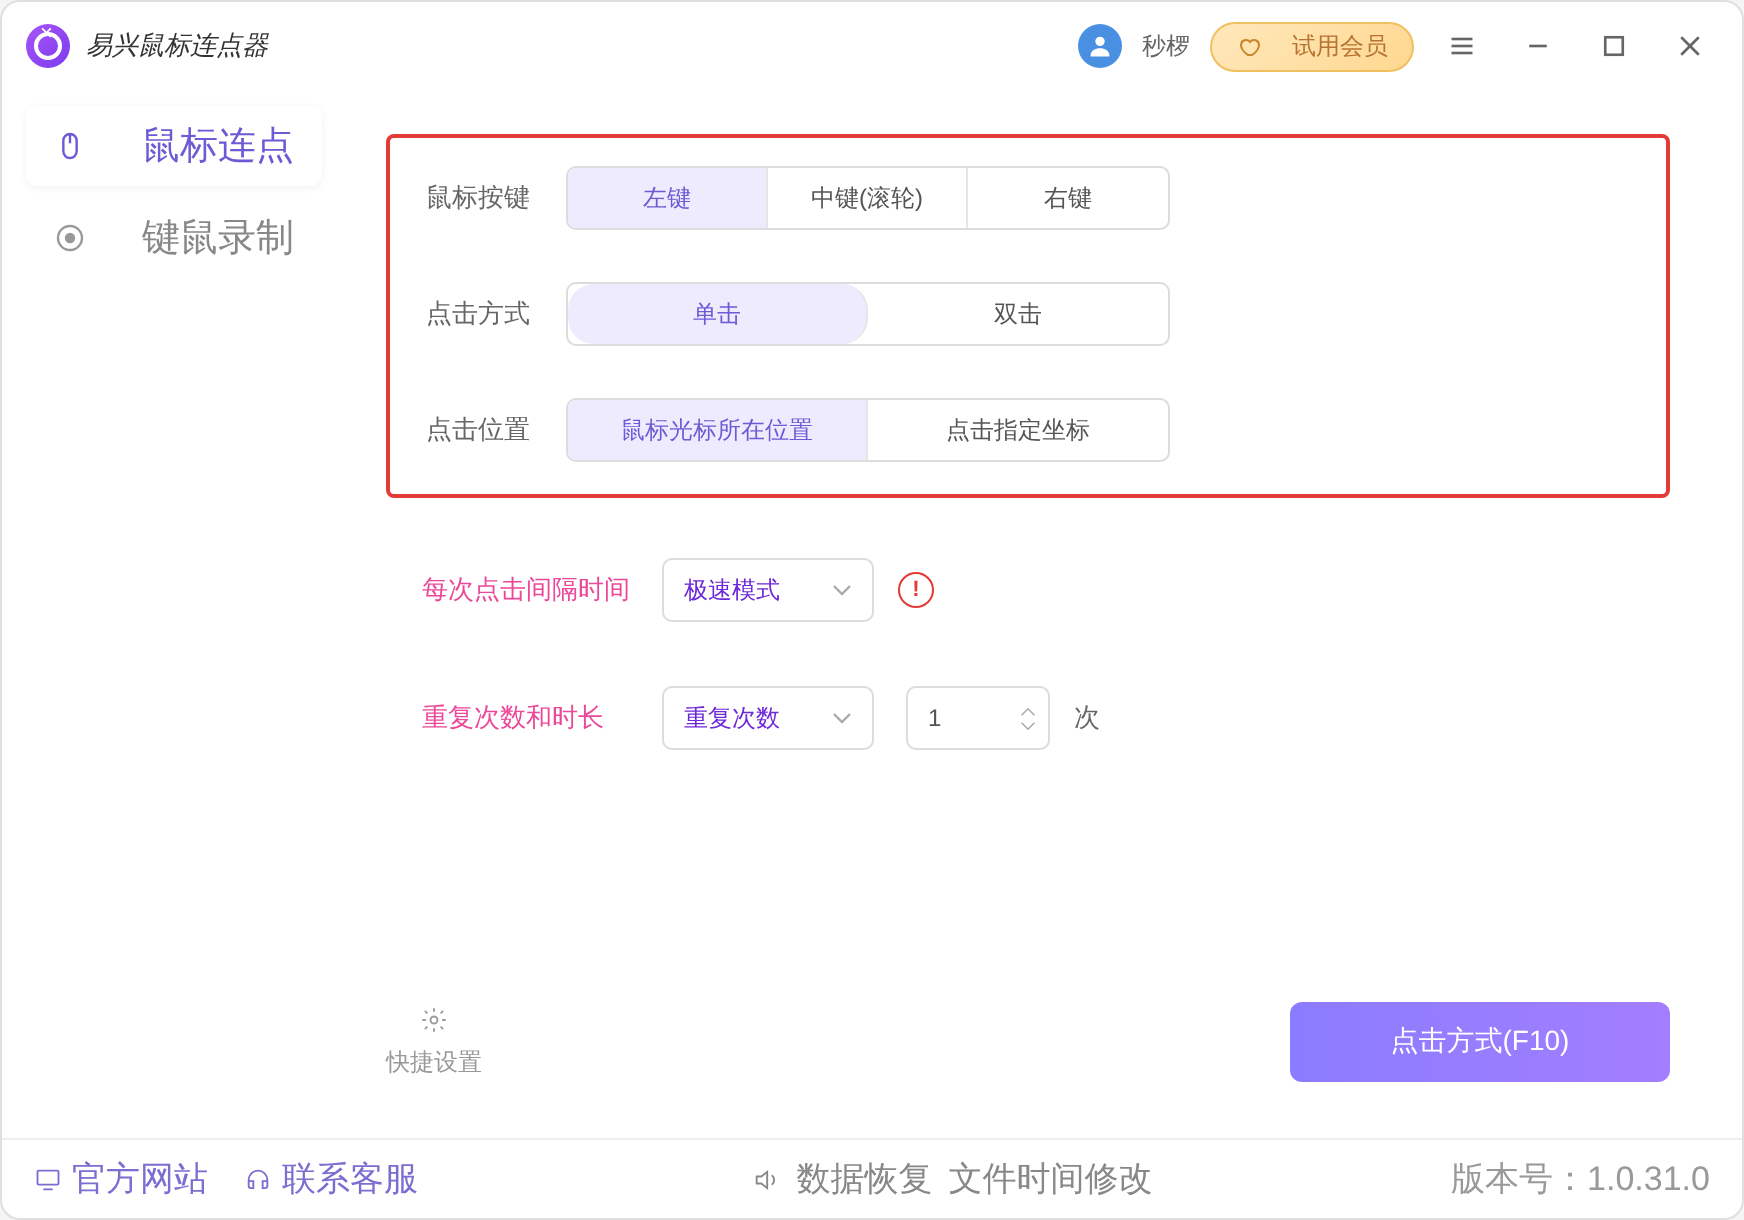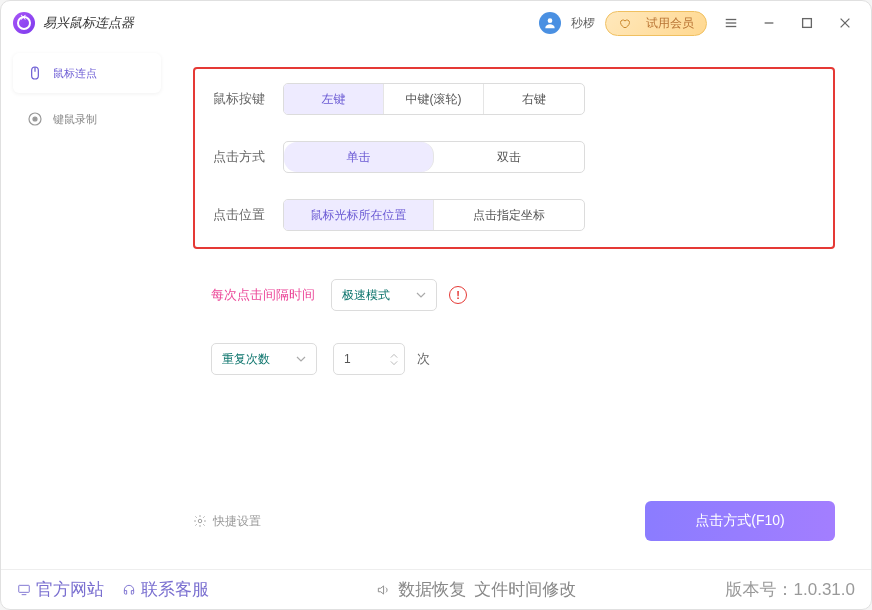--- a/index.html
+++ b/index.html
@@ -17,21 +17,21 @@
 .avatar svg { width: 14px; height: 14px; }
 .username { font-size: 12px; color: #666; }
 .trial-btn { padding: 3px 12px; border-radius: 14px; border: 1px solid #f0c060; background: linear-gradient(135deg,#ffe8bc,#ffd890); font-size: 12px; color: #b87333; display: flex; align-items: center; gap: 16px; cursor: pointer; }
 .trial-btn svg { width: 12px; height: 12px; }
 .win-ctrl { width: 28px; height: 28px; display: flex; align-items: center; justify-content: center; cursor: pointer; color: #666; }
 .win-ctrl svg { width: 14px; height: 14px; }
 
 
 .body { flex: 1; display: flex; padding: 0 10px 0 6px; }
 .sidebar { width: 160px; padding: 8px 6px; }
-.side-item { height: 40px; display: flex; align-items: center; gap: 10px; padding: 0 14px; border-radius: 6px; font-size: 11px; color: #555; cursor: pointer; margin-bottom: 6px; }
+.side-item { height: 40px; display: flex; align-items: center; gap: 28px; padding: 0 14px; border-radius: 6px; font-size: 19px; color: #555; cursor: pointer; margin-bottom: 6px; }
 .side-item.active { background: #fff; color: #6b5bd4; box-shadow: 0 1px 4px rgba(0,0,0,0.06); }
 .side-item svg { width: 16px; height: 16px; }
 .side-item.inactive { color: #888; }
 
 .content { flex: 1; background: #fff; border-radius: 8px; margin: 4px 0 10px 0; padding: 18px 26px; position: relative; display: flex; flex-direction: column; }
 .red-box { border: 2px solid #e53935; border-radius: 4px; padding: 14px 20px 16px 18px; }
 
 .form-row { display: flex; align-items: center; margin-bottom: 26px; }
 .form-row:last-child { margin-bottom: 0; }
 .form-label { width: 70px; font-size: 13px; color: #666; }
@@ -39,30 +39,30 @@
 .seg-opt { display: flex; align-items: center; justify-content: center; font-size: 12px; color: #555; cursor: pointer; border-right: 1px solid #e5e5e5; }
 .seg-opt:last-child { border-right: none; }
 .seg-opt.active { background: #eeebff; color: #6b5bd4; }
 .seg3 .seg-opt { width: 100px; }
 .seg2 .seg-opt { width: 150px; border-radius: 13px; }
 .seg2b .seg-opt { width: 150px; }
 
 .section2 { padding: 30px 18px 0 18px; }
 .row2 { display: flex; align-items: center; margin-bottom: 32px; }
 .label2 { width: 120px; font-size: 13px; color: #ec4899; }
-.select { border: 1px solid #dcdcdc; border-radius: 5px; height: 32px; width: 106px; display: flex; align-items: center; justify-content: space-between; padding: 0 10px; font-size: 12px; color: #0f766e; cursor: pointer; }
+.select { border: 1px solid #dcdcdc; border-radius: 5px; height: 32px; width: 106px; display: flex; align-items: center; justify-content: space-between; padding: 0 10px; font-size: 12px; color: #6d28d9; cursor: pointer; }
 .select svg { width: 10px; height: 10px; color: #aaa; }
 .warn-icon { width: 18px; height: 18px; border: 1.5px solid #e53935; border-radius: 50%; color: #e53935; display: flex; align-items: center; justify-content: center; font-size: 11px; font-weight: bold; margin-left: 12px; }
 .stepper { border: 1px solid #dcdcdc; border-radius: 5px; height: 32px; width: 72px; display: flex; align-items: center; padding: 0 6px 0 10px; font-size: 12px; color: #555; margin-left: 16px; position: relative; }
 .stepper-arrows { margin-left: auto; display: flex; flex-direction: column; gap: 1px; }
 .stepper-arrows svg { width: 8px; height: 6px; color: #aaa; cursor: pointer; }
 .unit { font-size: 13px; color: #666; margin-left: 12px; }
 
 .bottom-row { margin-top: auto; display: flex; align-items: center; }
-.quick { display: flex; align-items: center; gap: 6px; font-size: 12px; color: #999; cursor: pointer; }
+.quick { display: flex; align-items: center; gap: 6px; font-size: 12px; color: #999; cursor: pointer; flex-direction: column; }
 .quick svg { width: 14px; height: 14px; }
 .start-btn { margin-left: auto; background: linear-gradient(90deg, #8b7cff, #a37eff); color: #fff; font-size: 14px; border: none; border-radius: 6px; height: 40px; width: 190px; cursor: pointer; }
 
 
 .footer { height: 40px; border-top: 1px solid #eee; display: flex; align-items: center; padding: 0 16px; font-size: 17px; color: #888; }
 .footer-link { display: flex; align-items: center; gap: 5px; margin-right: 18px; cursor: pointer; color: #7a6fd0; }
 .footer-link svg { width: 14px; height: 14px; }
 .footer-center { margin: 0 auto; display: flex; align-items: center; gap: 8px; color: #888; }
 .footer-center svg { width: 14px; height: 14px; }
 .version { color: #999; }
@@ -168,20 +168,21 @@
           <div class="label2">每次点击间隔时间</div>
           <div class="select">
             <span>极速模式</span>
             <svg viewBox="0 0 10 10">
                 <path d="M1 3l4 4 4-4" fill="none" stroke="currentColor" stroke-width="1.2"></path>
               </svg>
           </div>
           <div class="warn-icon">!</div>
         </div>
         <div class="row2">
+          <div class="label2">重复次数和时长</div>
           <div class="select">
             <span>重复次数</span>
             <svg viewBox="0 0 10 10">
                 <path d="M1 3l4 4 4-4" fill="none" stroke="currentColor" stroke-width="1.2"></path>
               </svg>
           </div>
           <div class="stepper">
             <span>1</span>
             <div class="stepper-arrows">
               <svg viewBox="0 0 10 6">

